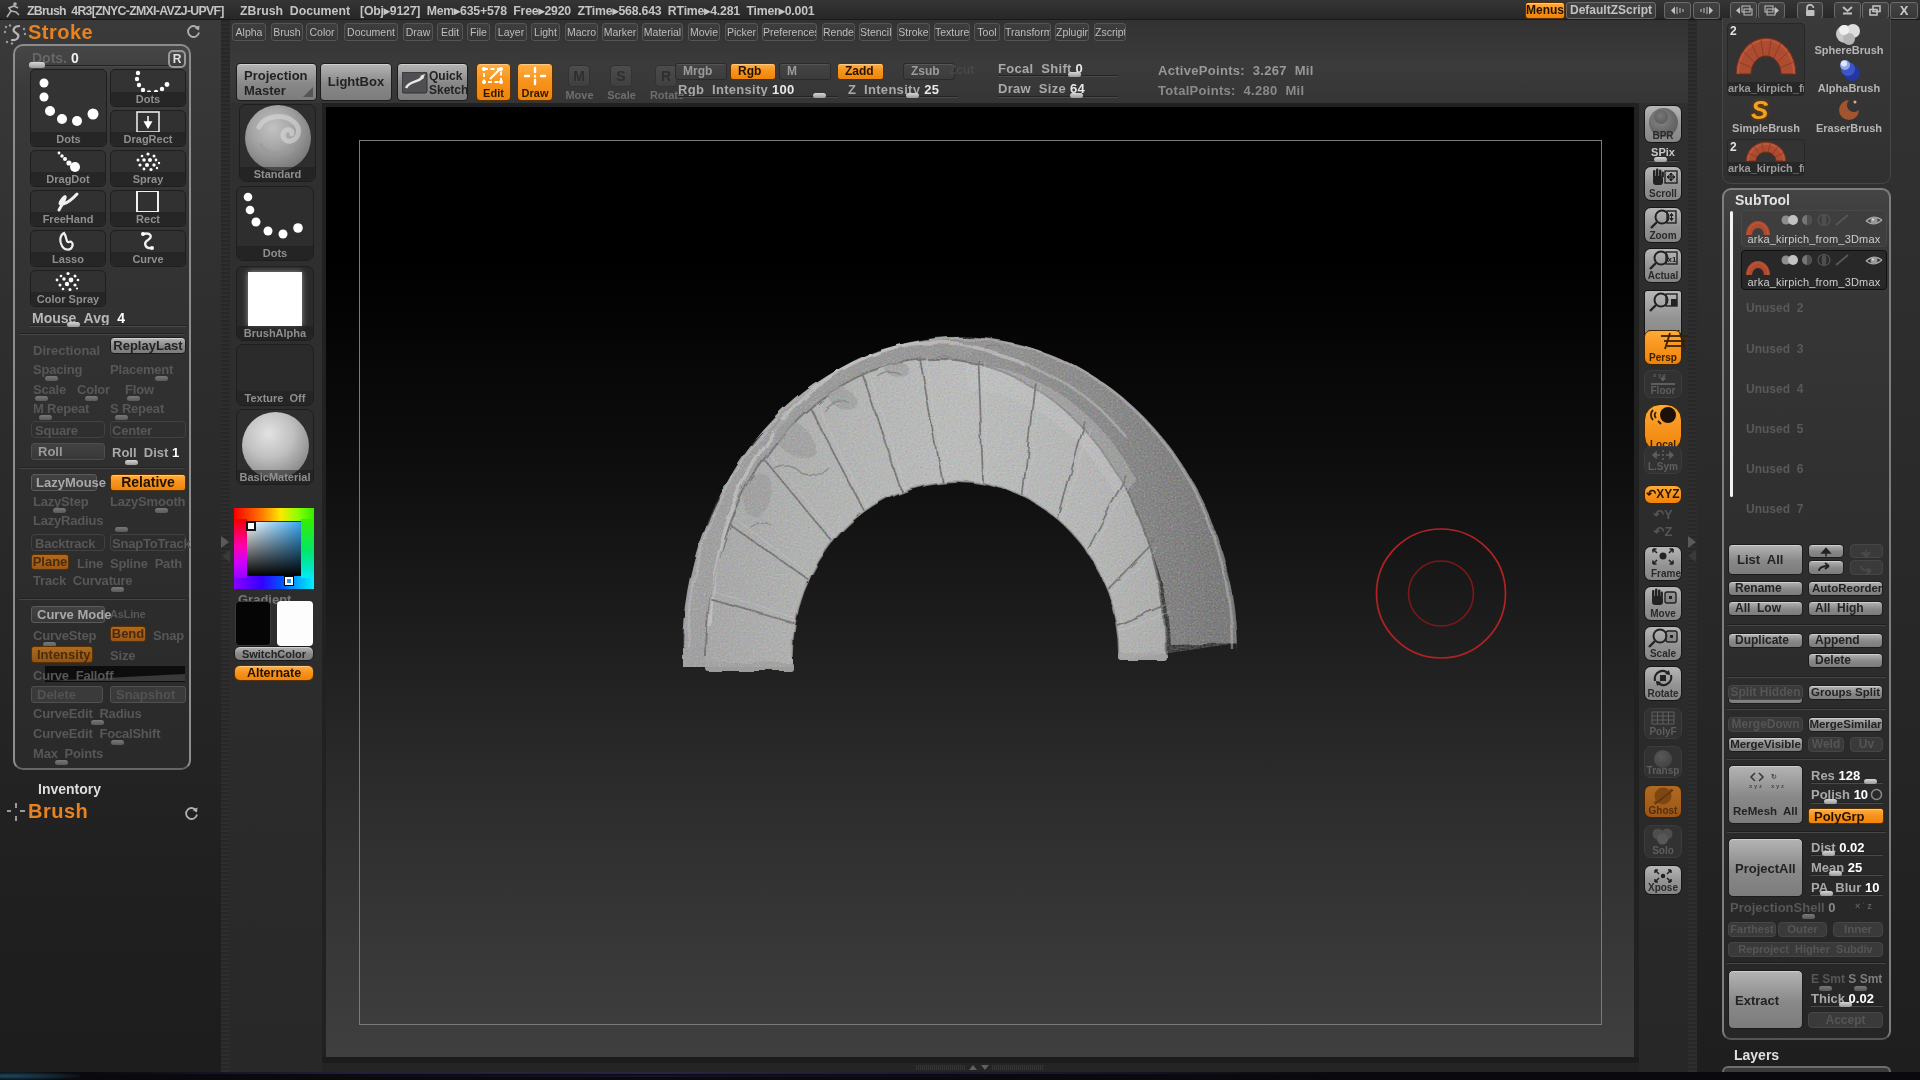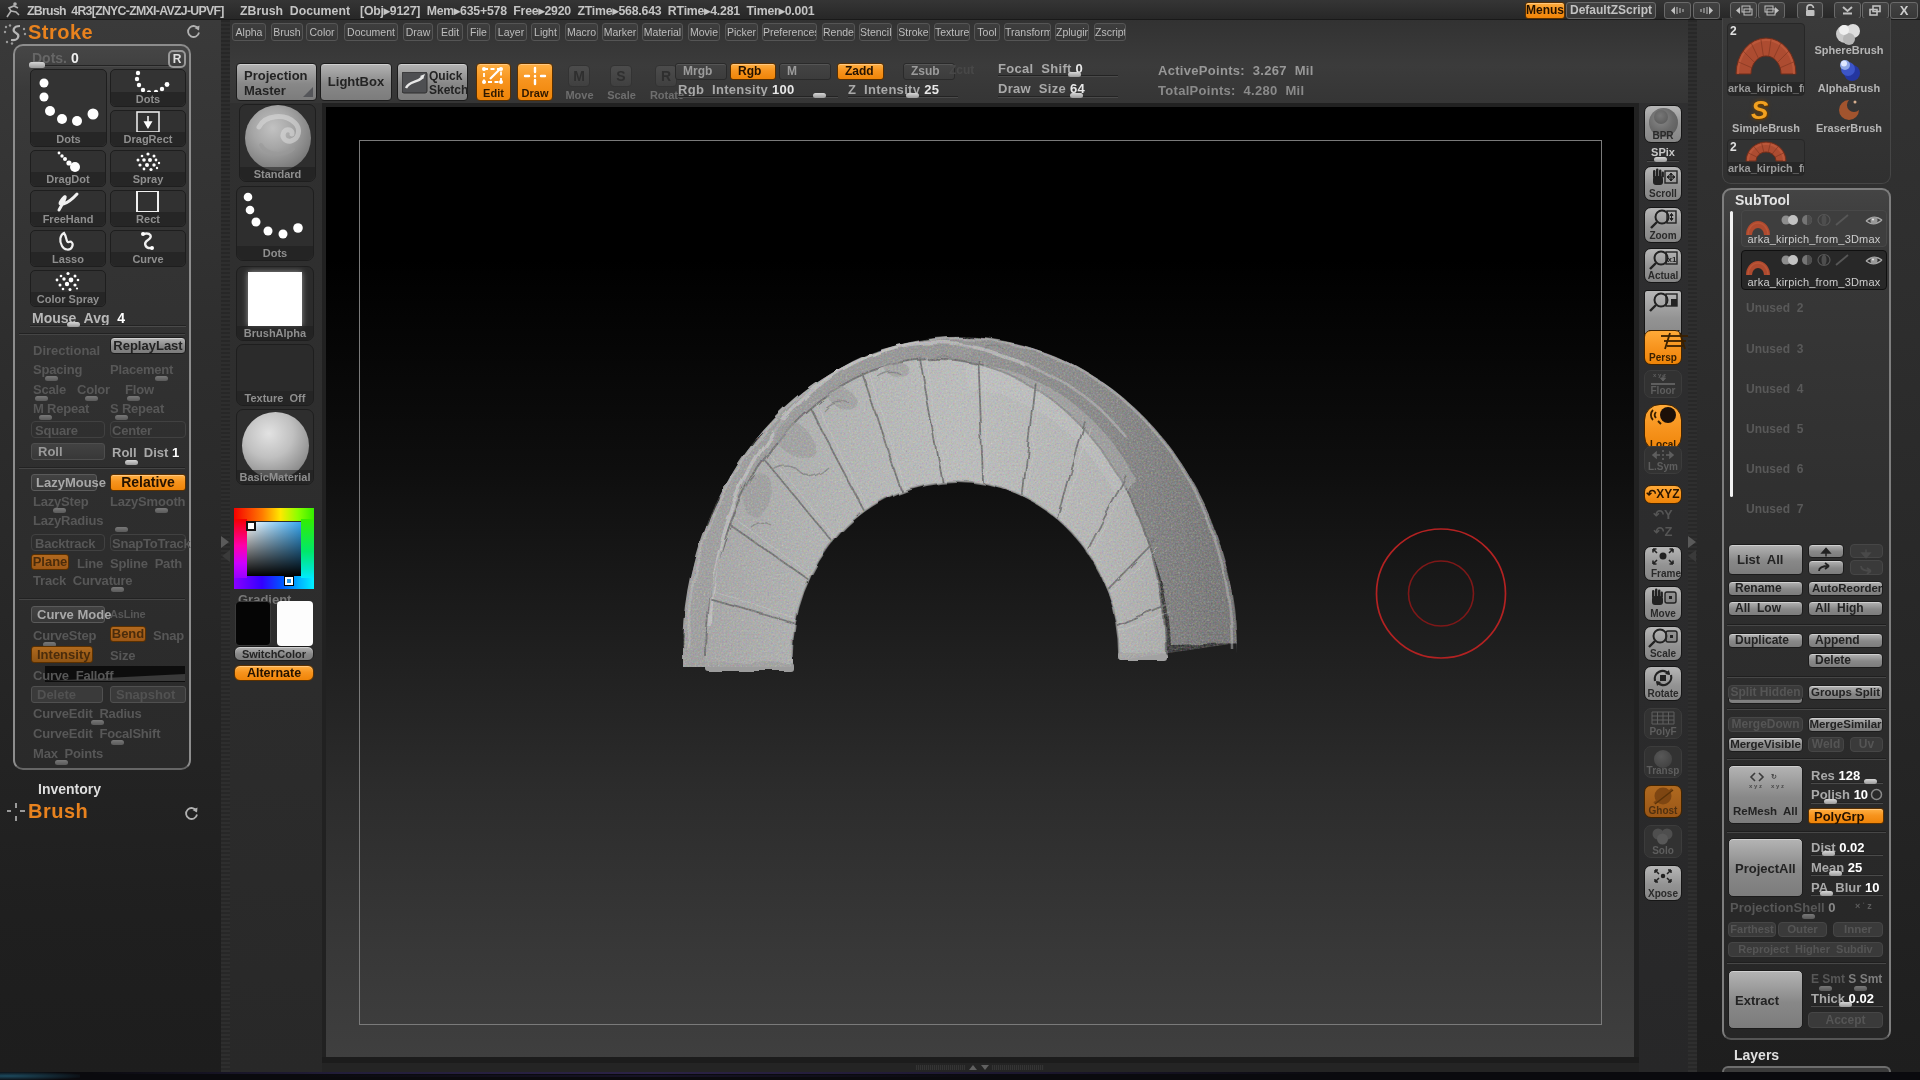--- a/index.html
+++ b/index.html
@@ -652,21 +652,21 @@
           <line x1="9" y1="17" x2="27" y2="3" stroke="#7e4612" stroke-width="2"></line>
           <line x1="10" y1="18" x2="28" y2="4" stroke="#5a3208" stroke-width="1.4"></line>
         </svg><div style="position:absolute;left:0;right:0;bottom:1px;text-align:center;">Ghost</div></div>
 <div class="abs" style="left:5px;top:722px;width:38px;height:33px;border-radius:7px;background:#323232;border:1px solid #3c3c3c;color:#5e5e5e;font-weight:bold;font-size:10px;"><svg width="36" height="20" viewBox="0 0 36 20">
           <g fill="#4e4e4e">
             <circle cx="13" cy="8" r="5.5"></circle>
             <circle cx="22" cy="8" r="5.5"></circle>
             <circle cx="17.5" cy="13" r="5.5" fill="#585858"></circle>
           </g>
         </svg><div style="position:absolute;left:0;right:0;bottom:1px;text-align:center;">Solo</div></div>
-<div class="abs" style="left:5px;top:762px;width:38px;height:36px;border-radius:7px;background:linear-gradient(#b7b7b7,#939393 55%,#858585);border:1px solid #161616;color:#2a2a2a;font-weight:bold;font-size:10px;"><svg width="36" height="20" viewBox="0 0 36 20">
+<div class="abs" style="left:5px;top:762px;width:38px;height:30px;border-radius:7px;background:linear-gradient(#b7b7b7,#939393 55%,#858585);border:1px solid #161616;color:#2a2a2a;font-weight:bold;font-size:10px;"><svg width="36" height="20" viewBox="0 0 36 20">
           <g stroke="#222" stroke-width="1.5" fill="#222">
             <circle cx="18" cy="10" r="1.5"></circle>
             <path d="M10 4 l4 4 m-4 -4 v3 m0 -3 h3"></path>
             <path d="M26 4 l-4 4 m4 -4 v3 m0 -3 h-3"></path>
             <path d="M10 16 l4 -4 m-4 4 v-3 m0 3 h3"></path>
             <path d="M26 16 l-4 -4 m4 4 v-3 m0 3 h-3"></path>
           </g>
         </svg><div style="position:absolute;left:0;right:0;bottom:1px;text-align:center;">Xpose</div></div>
 </div>
 <div class="abs" style="left:1688px;top:20px;width:9px;height:1052px;background:repeating-linear-gradient(0deg,#2f2f2f 0 2px,#282828 2px 4px);"></div>

